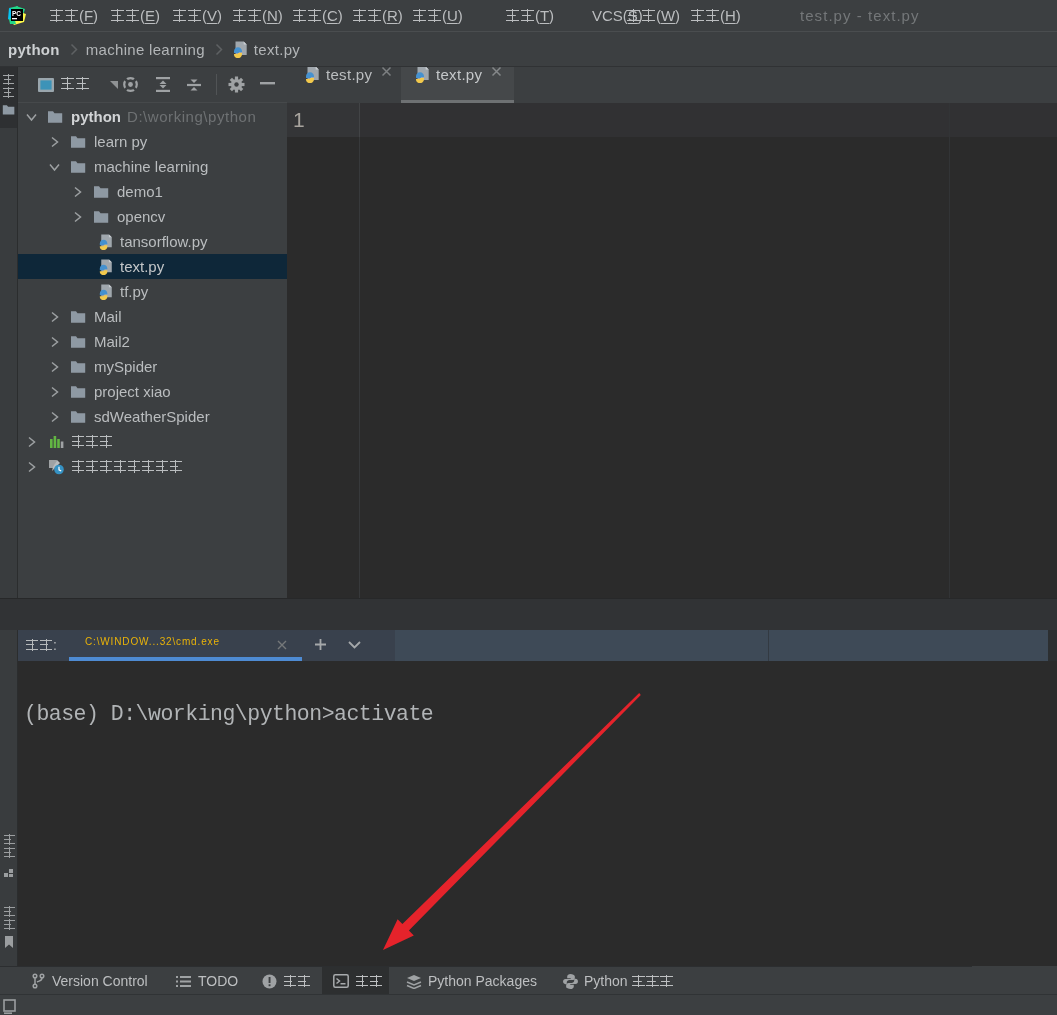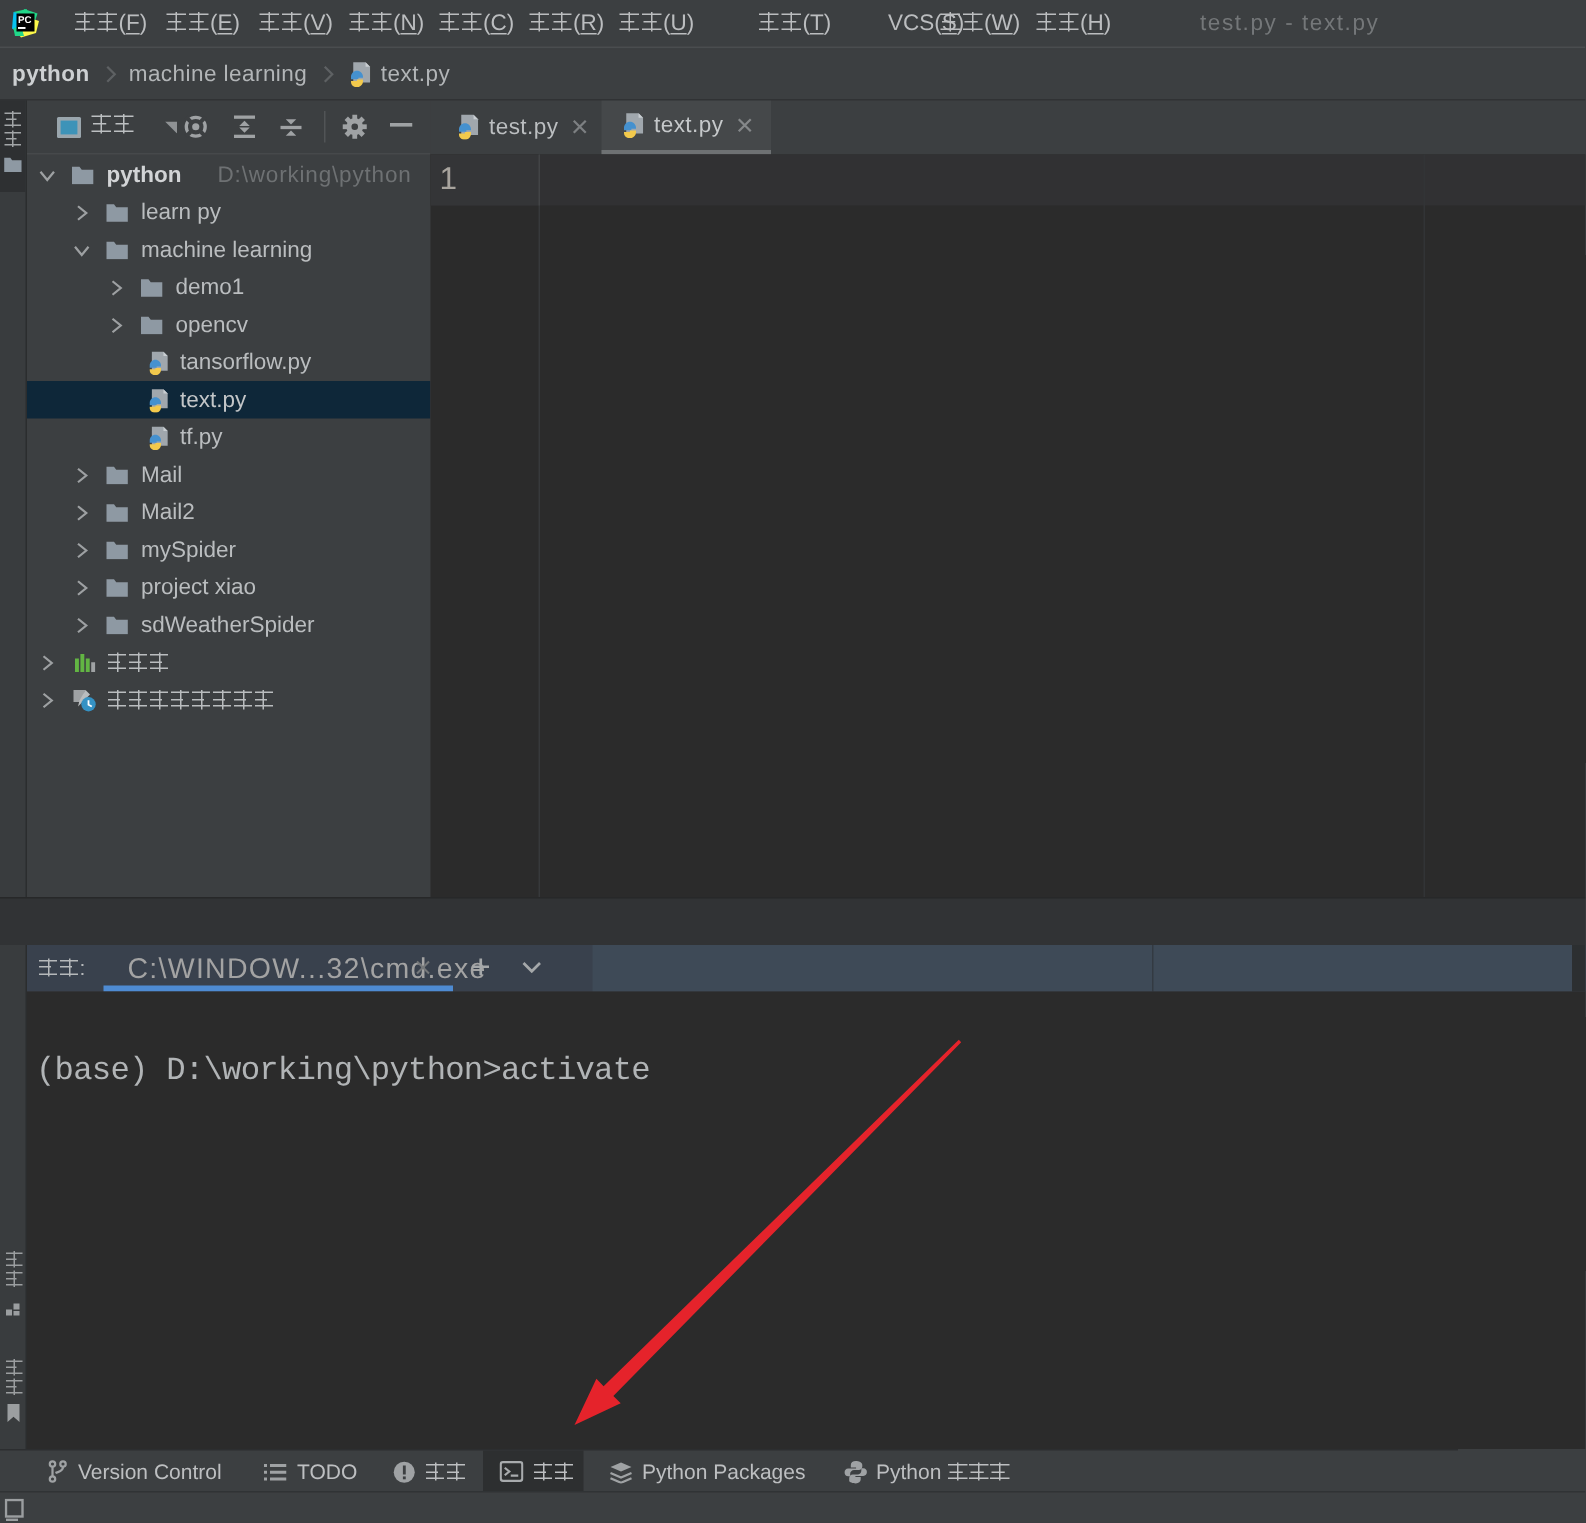--- a/index.html
+++ b/index.html
@@ -25,21 +25,21 @@
 background-position:0 12%,16% 50%,0 90%,52% 0;background-repeat:no-repeat}
 
 #project{left:18px;top:66px;width:269px;height:532px;background:#3c3f41;overflow:hidden}
 #ptoolbar{position:absolute;left:0;top:0;width:269px;height:37px;border-bottom:1px solid #46494b}
 .ticon{position:absolute;top:10px}
 .trow{position:absolute;left:0;width:269px;height:25px;display:flex;align-items:center;white-space:nowrap;color:#babdbf;font-size:15px}
 .trow svg{flex:0 0 auto}
 .chev{width:9px;height:12px;flex:0 0 auto}
 
 #tabbar{left:287px;top:66px;width:770px;height:37px;background:#3c3f41}
-.etab{position:absolute;top:0;height:37px;display:flex;align-items:center;font-size:15px;letter-spacing:.3px;color:#bbbec0}
+.etab{position:absolute;top:0;height:37px;display:flex;font-size:15px;letter-spacing:.3px;color:#bbbec0}
 
 #editor{left:287px;top:103px;width:770px;height:495px;background:#2b2b2b}
 
 #splitband{left:0;top:598px;width:1057px;height:32px;background:#313335;border-top:1px solid #272829}
 #termhead{left:18px;top:630px;width:1039px;height:31px;background:#39414d}
 #termbody{left:18px;top:661px;width:1039px;height:305px;background:#2b2b2b;font-family:"Liberation Mono",monospace;color:#b1b4b6;font-size:21.5px;letter-spacing:-0.5px}
 
 #toolbar{left:0;top:966px;width:972px;height:28px;background:#3c3f41;border-top:1px solid #2c2e30;font-size:14px;color:#bdbfc1}
 .bitem{position:absolute;top:0;height:28px;display:flex;align-items:center}
 #statusbar{left:0;top:994px;width:1057px;height:21px;background:#3c3f41;border-top:1px solid #303335}
@@ -172,21 +172,21 @@
 
   <div id="tree">
         <div class="trow" style="top:38px;padding-left:9px">
           <svg class="chev" viewBox="0 0 9 12" style="transform:rotate(90deg)">
             <path d="M2 1.5 7.5 6 2 10.5" stroke="#9da0a2" stroke-width="1.5" fill="none"></path>
           </svg>
           <svg width="16" height="13" viewBox="0 0 16 13" style="margin:0 8px 0 11px">
             <use href="#folder"></use>
           </svg>
           <b style="color:#d2d4d6">python</b>
-          <span style="color:#6e7173;margin-left:24px;letter-spacing:.55px">D:\working\python</span>
+          <span style="color:#6e7173;margin-left:6px;letter-spacing:.55px">D:\working\python</span>
         </div>
         <div class="trow" style="top:63px;padding-left:32px"><svg class="chev" viewBox="0 0 9 12">
             <path d="M2 1.5 7.5 6 2 10.5" stroke="#9da0a2" stroke-width="1.5" fill="none"></path>
           </svg><svg width="16" height="13" viewBox="0 0 16 13" style="margin:0 8px 0 11px">
             <use href="#folder"></use>
           </svg>learn py</div>
         <div class="trow" style="top:88px;padding-left:32px"><svg class="chev" viewBox="0 0 9 12" style="transform:rotate(90deg)">
             <path d="M2 1.5 7.5 6 2 10.5" stroke="#9da0a2" stroke-width="1.5" fill="none"></path>
           </svg><svg width="16" height="13" viewBox="0 0 16 13" style="margin:0 8px 0 11px">
             <use href="#folder"></use>
@@ -293,21 +293,21 @@
   <div class="abs" style="left:662px;top:0;width:1px;height:497px;background:#323436"></div>
   <span class="abs" style="left:6px;top:5px;font-size:21px;color:#a8a49e">1</span>
 </div>
 
 <div id="splitband" class="abs"></div>
 <div id="termhead" class="abs">
   <div class="abs" style="left:377px;top:0;width:662px;height:31px;background:#3e4a57"></div>
   <div class="abs" style="left:750px;top:0;width:1px;height:31px;background:#333a42"></div>
   <div class="abs" style="left:1030px;top:0;width:9px;height:31px;background:#2c2f31"></div>
   <span class="abs" style="left:7px;top:7px;font-size:14px;color:#b6b9bb"><span class="zh"></span><span class="zh"></span>:</span>
-  <span class="abs" style="left:67px;top:6px;font-size:19px;letter-spacing:.85px;color:#a3a3a3">C:\WINDOW...32\cmd.exe</span>
+  <span class="abs" style="left:67px;top:6px;font-size:10px;letter-spacing:.85px;color:#eab308">C:\WINDOW...32\cmd.exe</span>
   <svg class="abs" style="left:259px;top:10px" width="10" height="10" viewBox="0 0 10 10">
         <path d="M1 1 9 9M9 1 1 9" stroke="#75787a" stroke-width="1.4"></path>
       </svg>
   <svg class="abs" style="left:296px;top:8px" width="13" height="13" viewBox="0 0 13 13">
         <path d="M6.5 1v11M1 6.5h11" stroke="#a5a8aa" stroke-width="1.8"></path>
       </svg>
   <svg class="abs" style="left:330px;top:11px" width="13" height="8" viewBox="0 0 13 8">
         <path d="M1 1 6.5 6.5 12 1" stroke="#a5a8aa" stroke-width="1.8" fill="none"></path>
       </svg>
   <div class="abs" style="left:51px;top:27px;width:233px;height:4px;background:#4e8bd3"></div>

